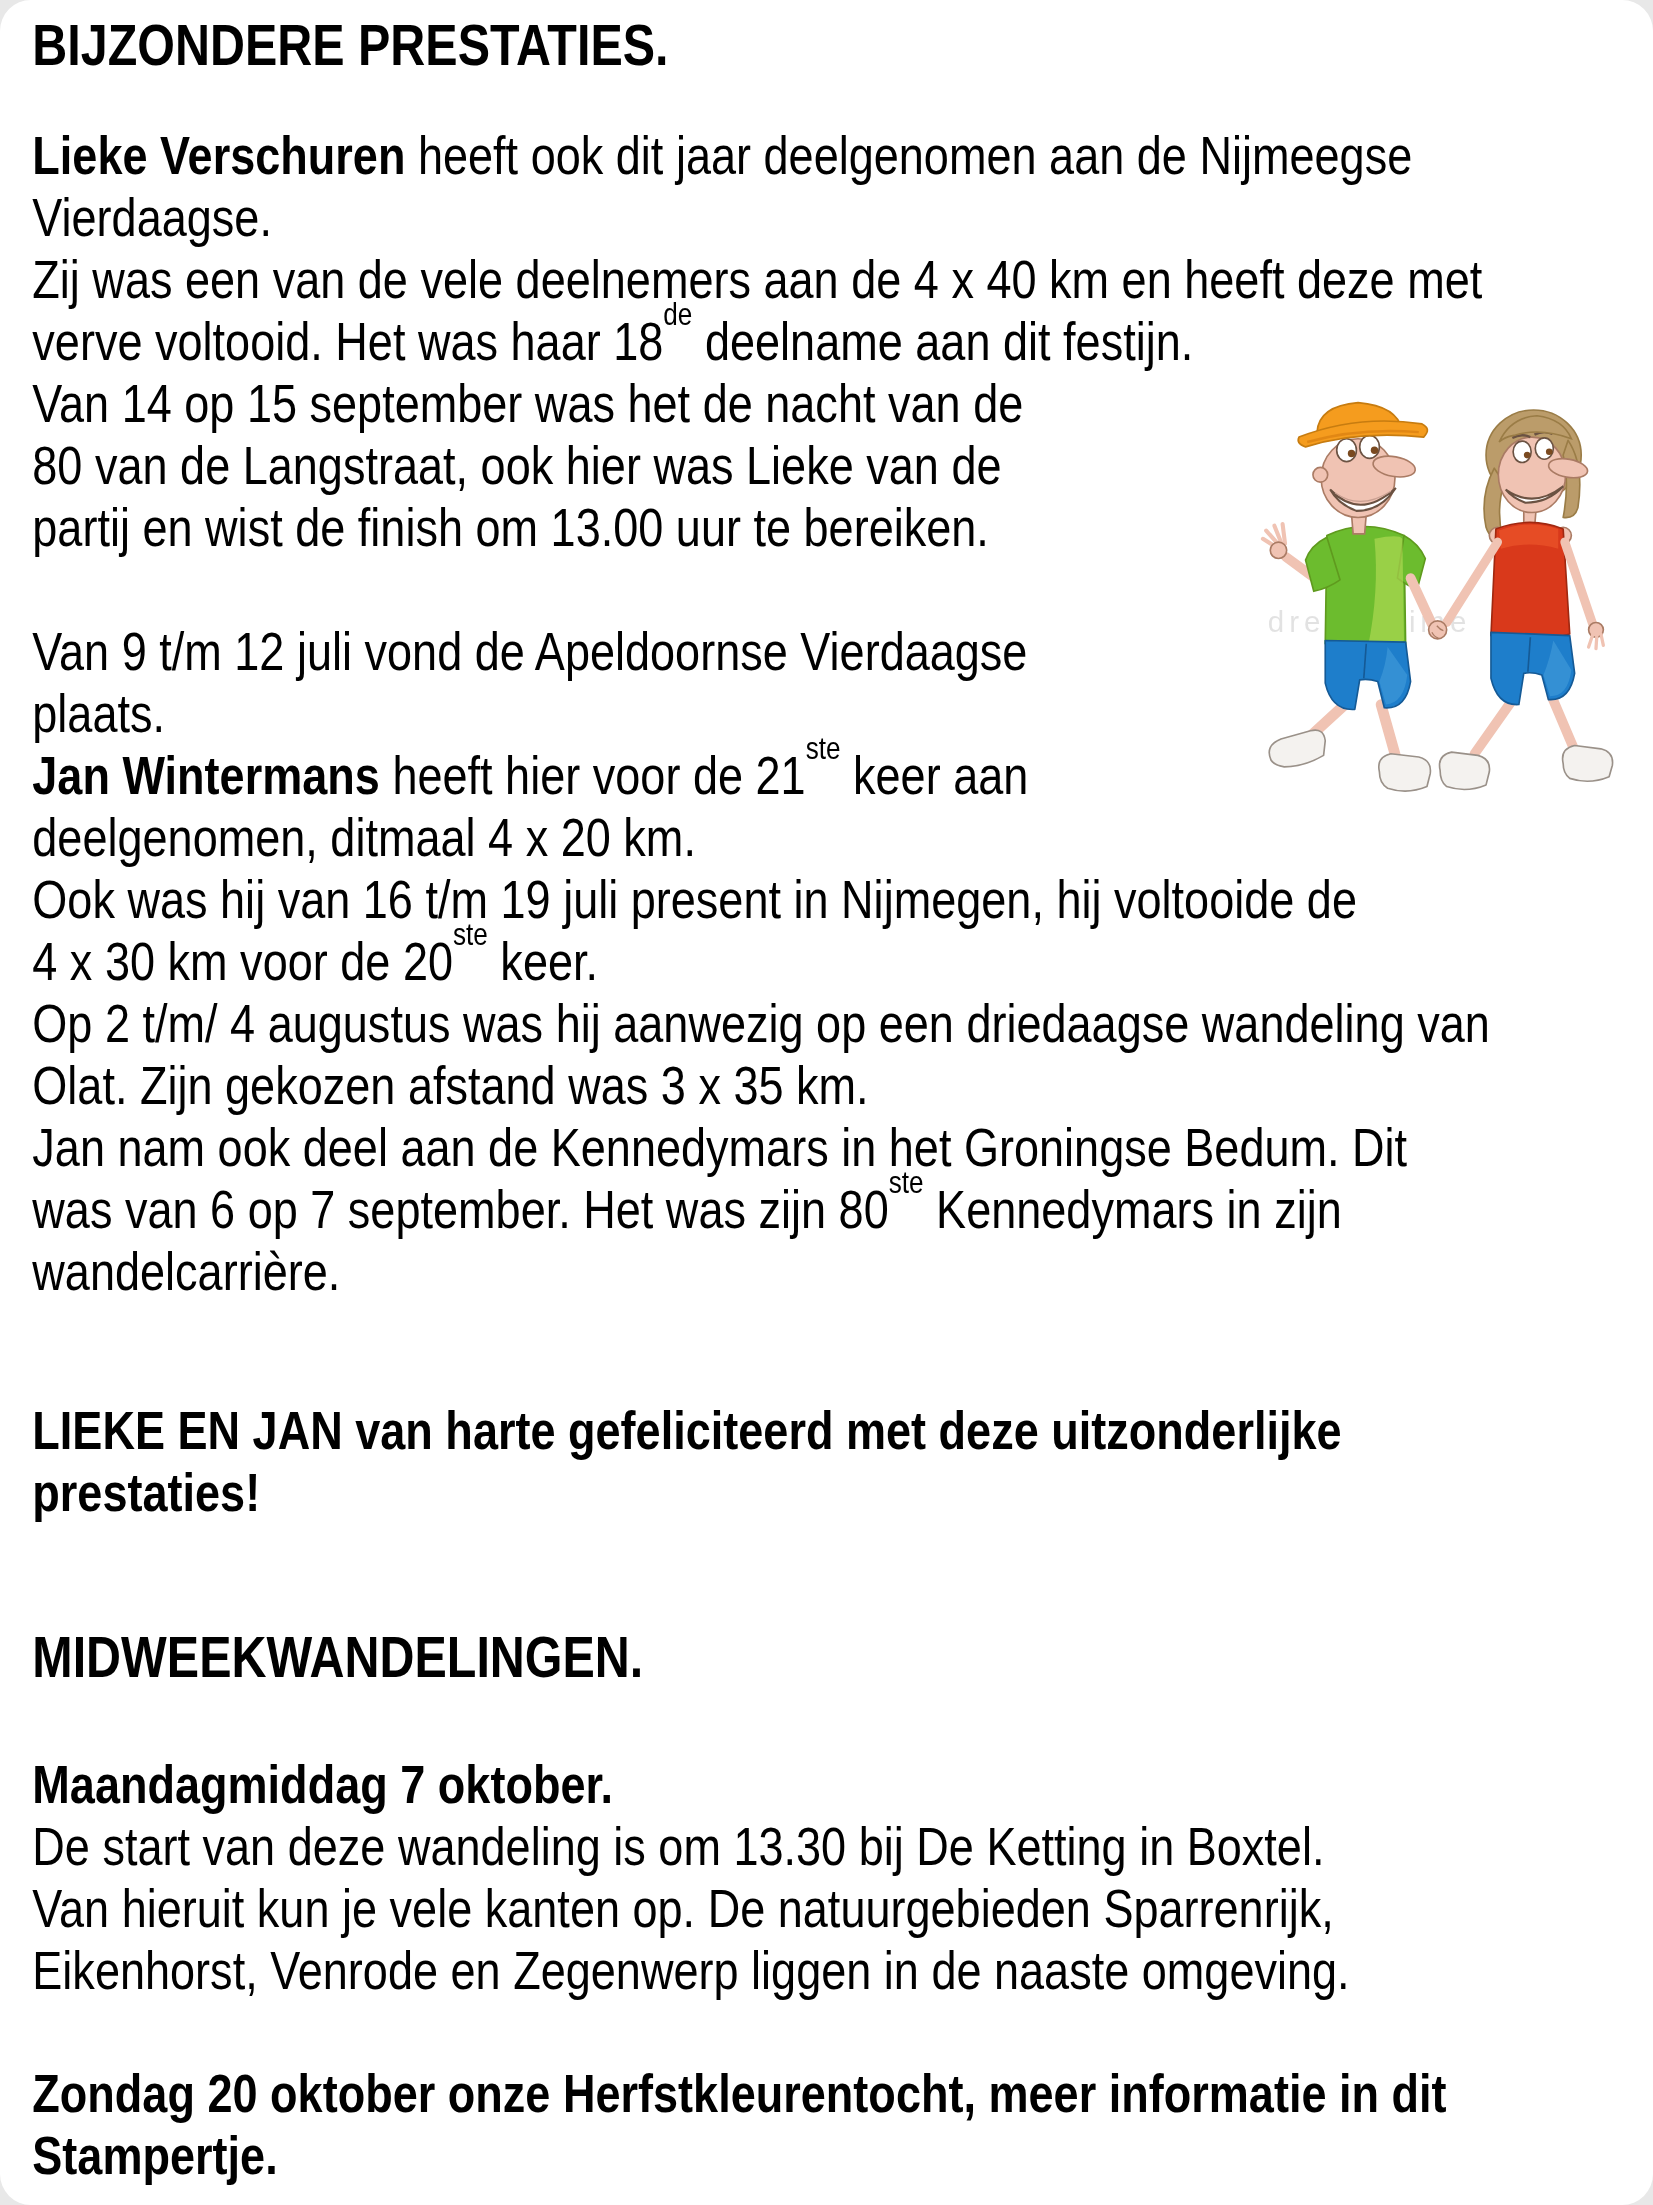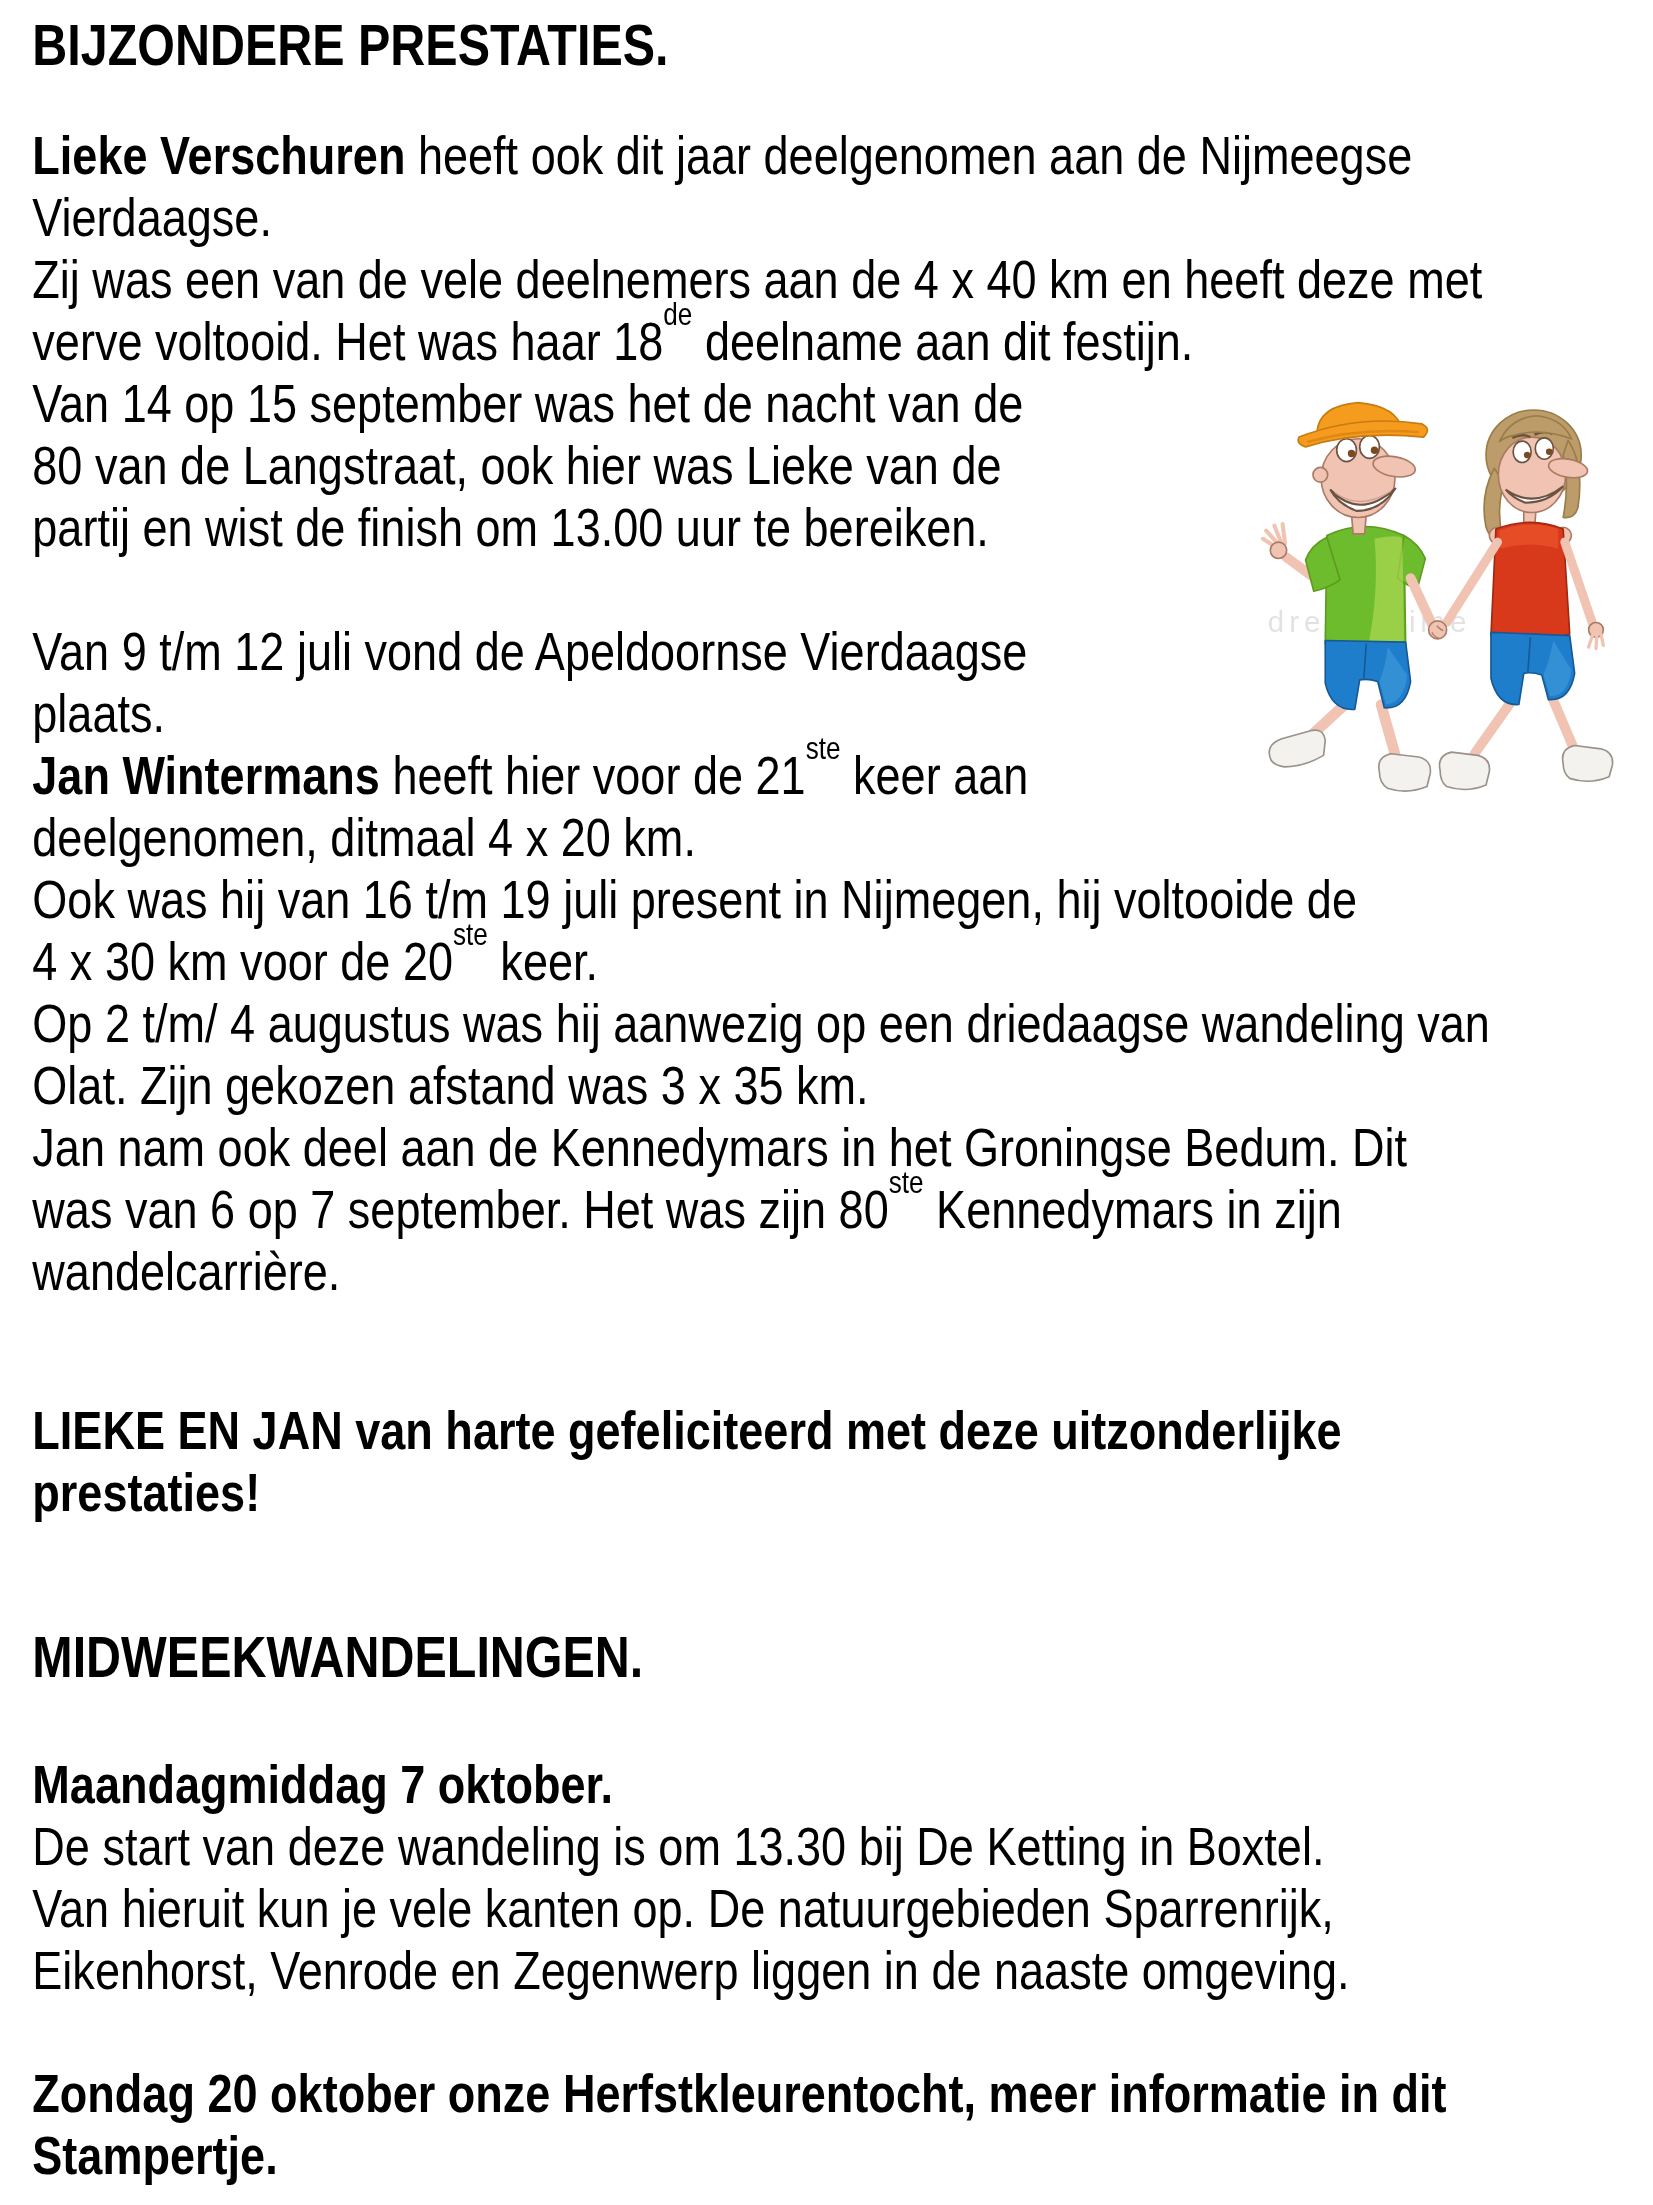--- a/index.html
+++ b/index.html
@@ -1,18 +1,18 @@
 <!DOCTYPE html>
 <html style="font-size:13px"><head>
 <meta charset="utf-8">
 <style>
   html,body{margin:0;padding:0;background:#e8e8e8;}
   .page{
     position:relative;width:1653px;height:2205px;background:#ffffff;
-    overflow:hidden;font-family:"Liberation Sans", sans-serif;color:#000;
+    overflow:hidden;font-family:"Liberation Sans", sans-serif;color:#000;border-radius:31px;
   }
   
   .textwrap{
     position:absolute;left:0;top:0;width:1944px;
     transform:scaleX(0.85);transform-origin:0 0;
     padding:9.8px 0 0 38px;
   }
   .ln{font-size:53px;line-height:62px;white-space:pre;}
   .title .ln{font-size:57px;line-height:71px;font-weight:700;}
   .b{font-weight:700;}

